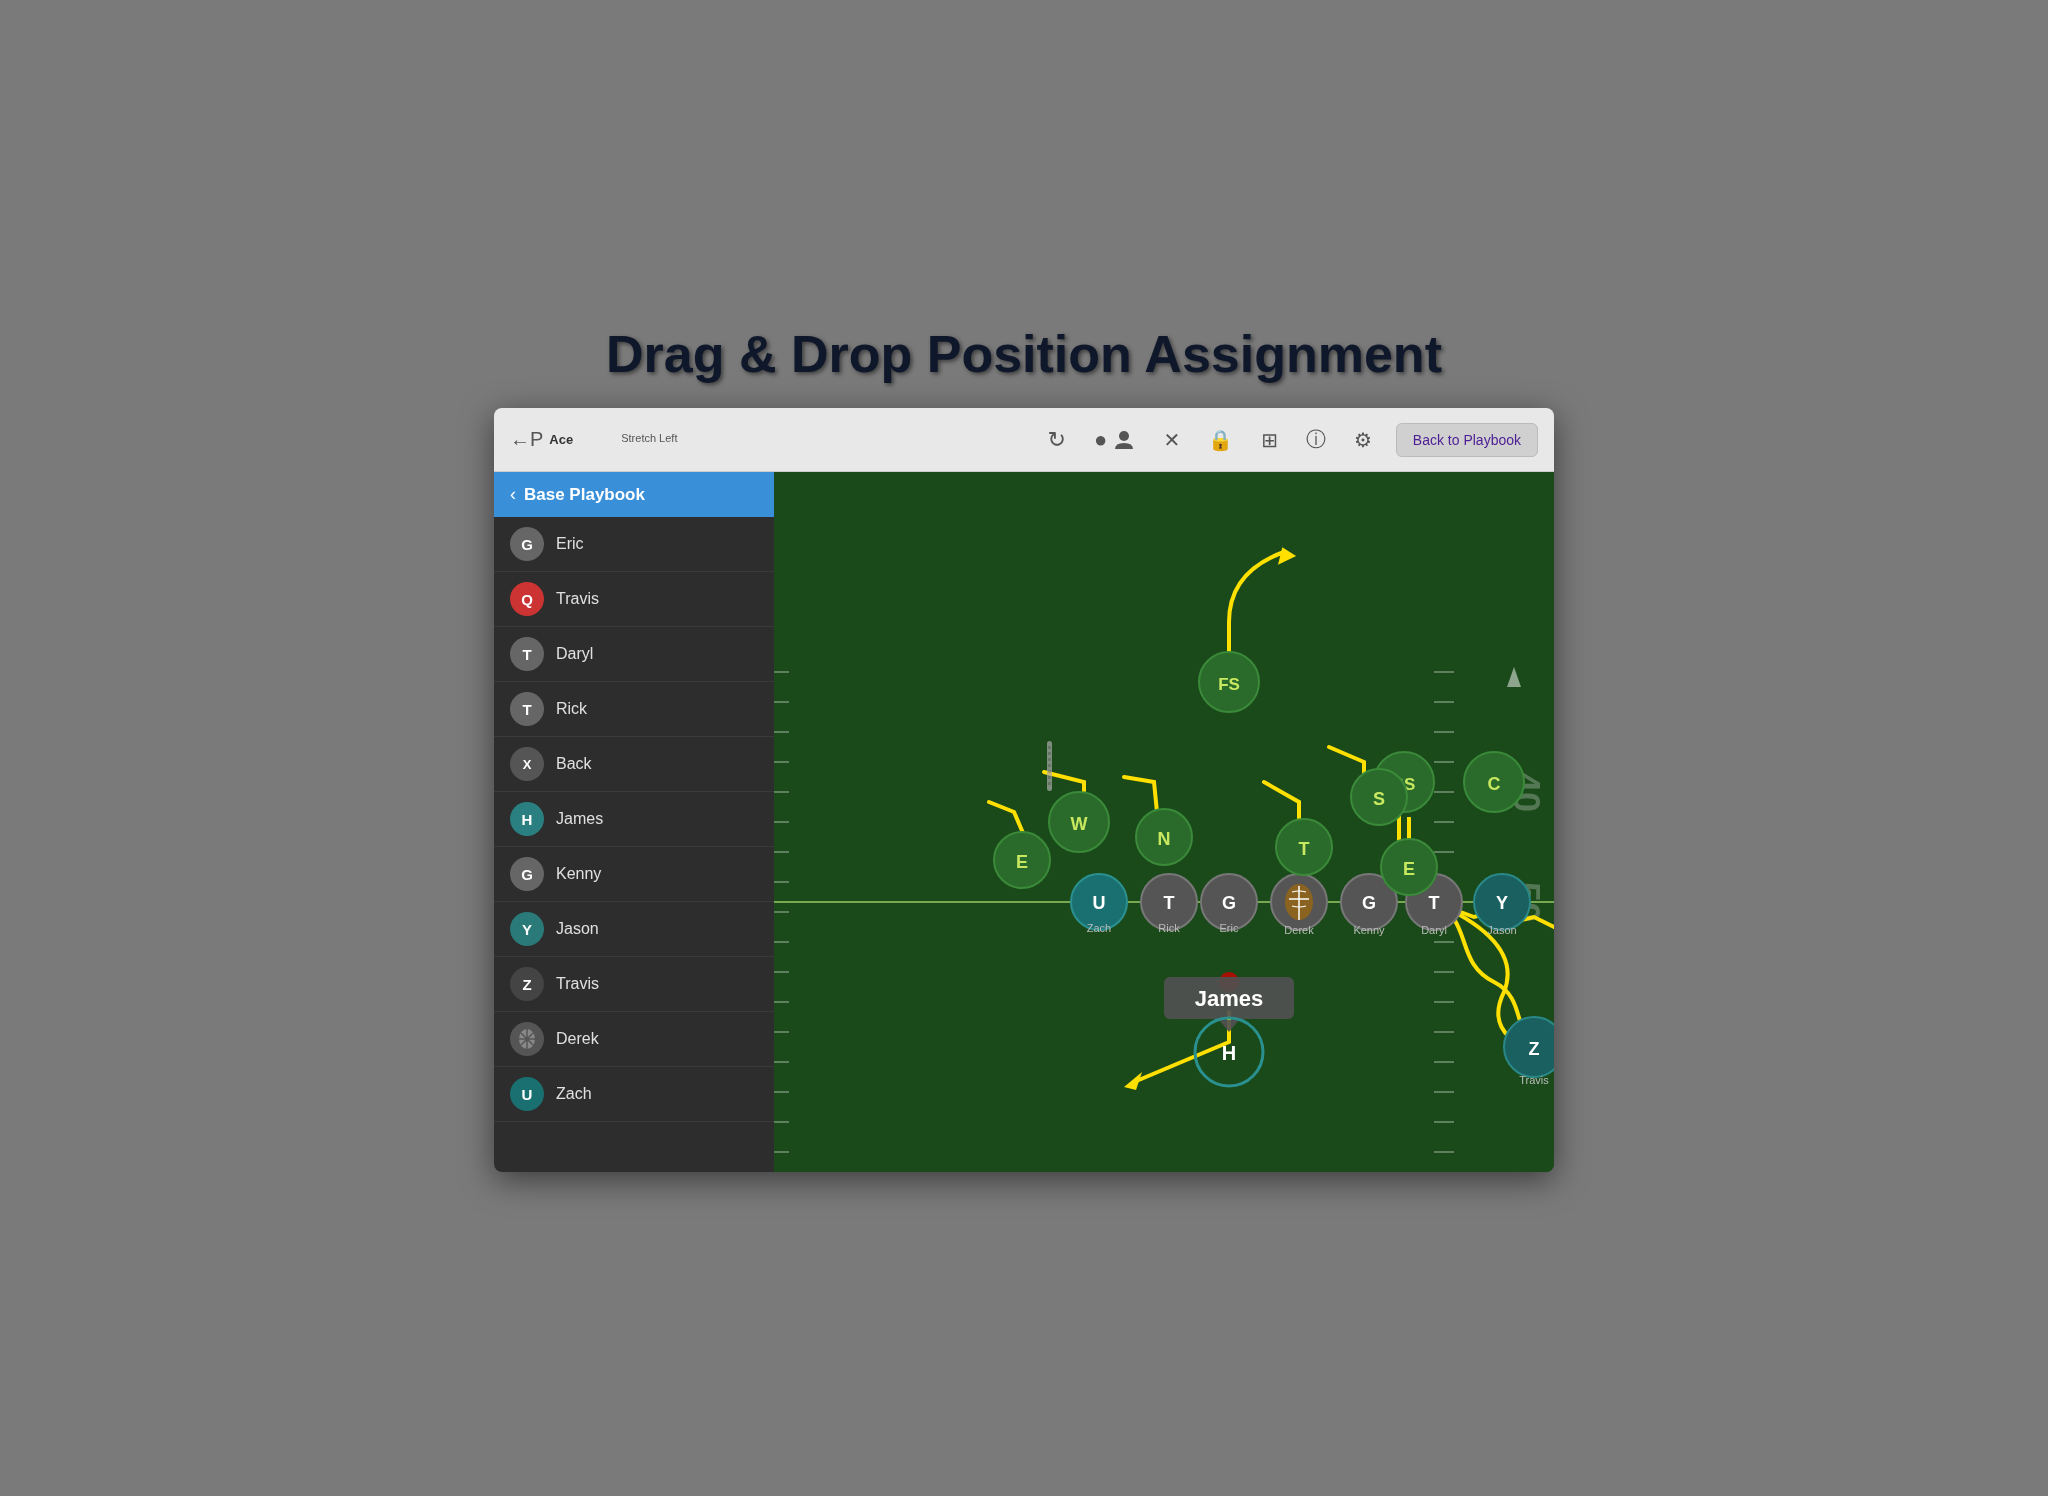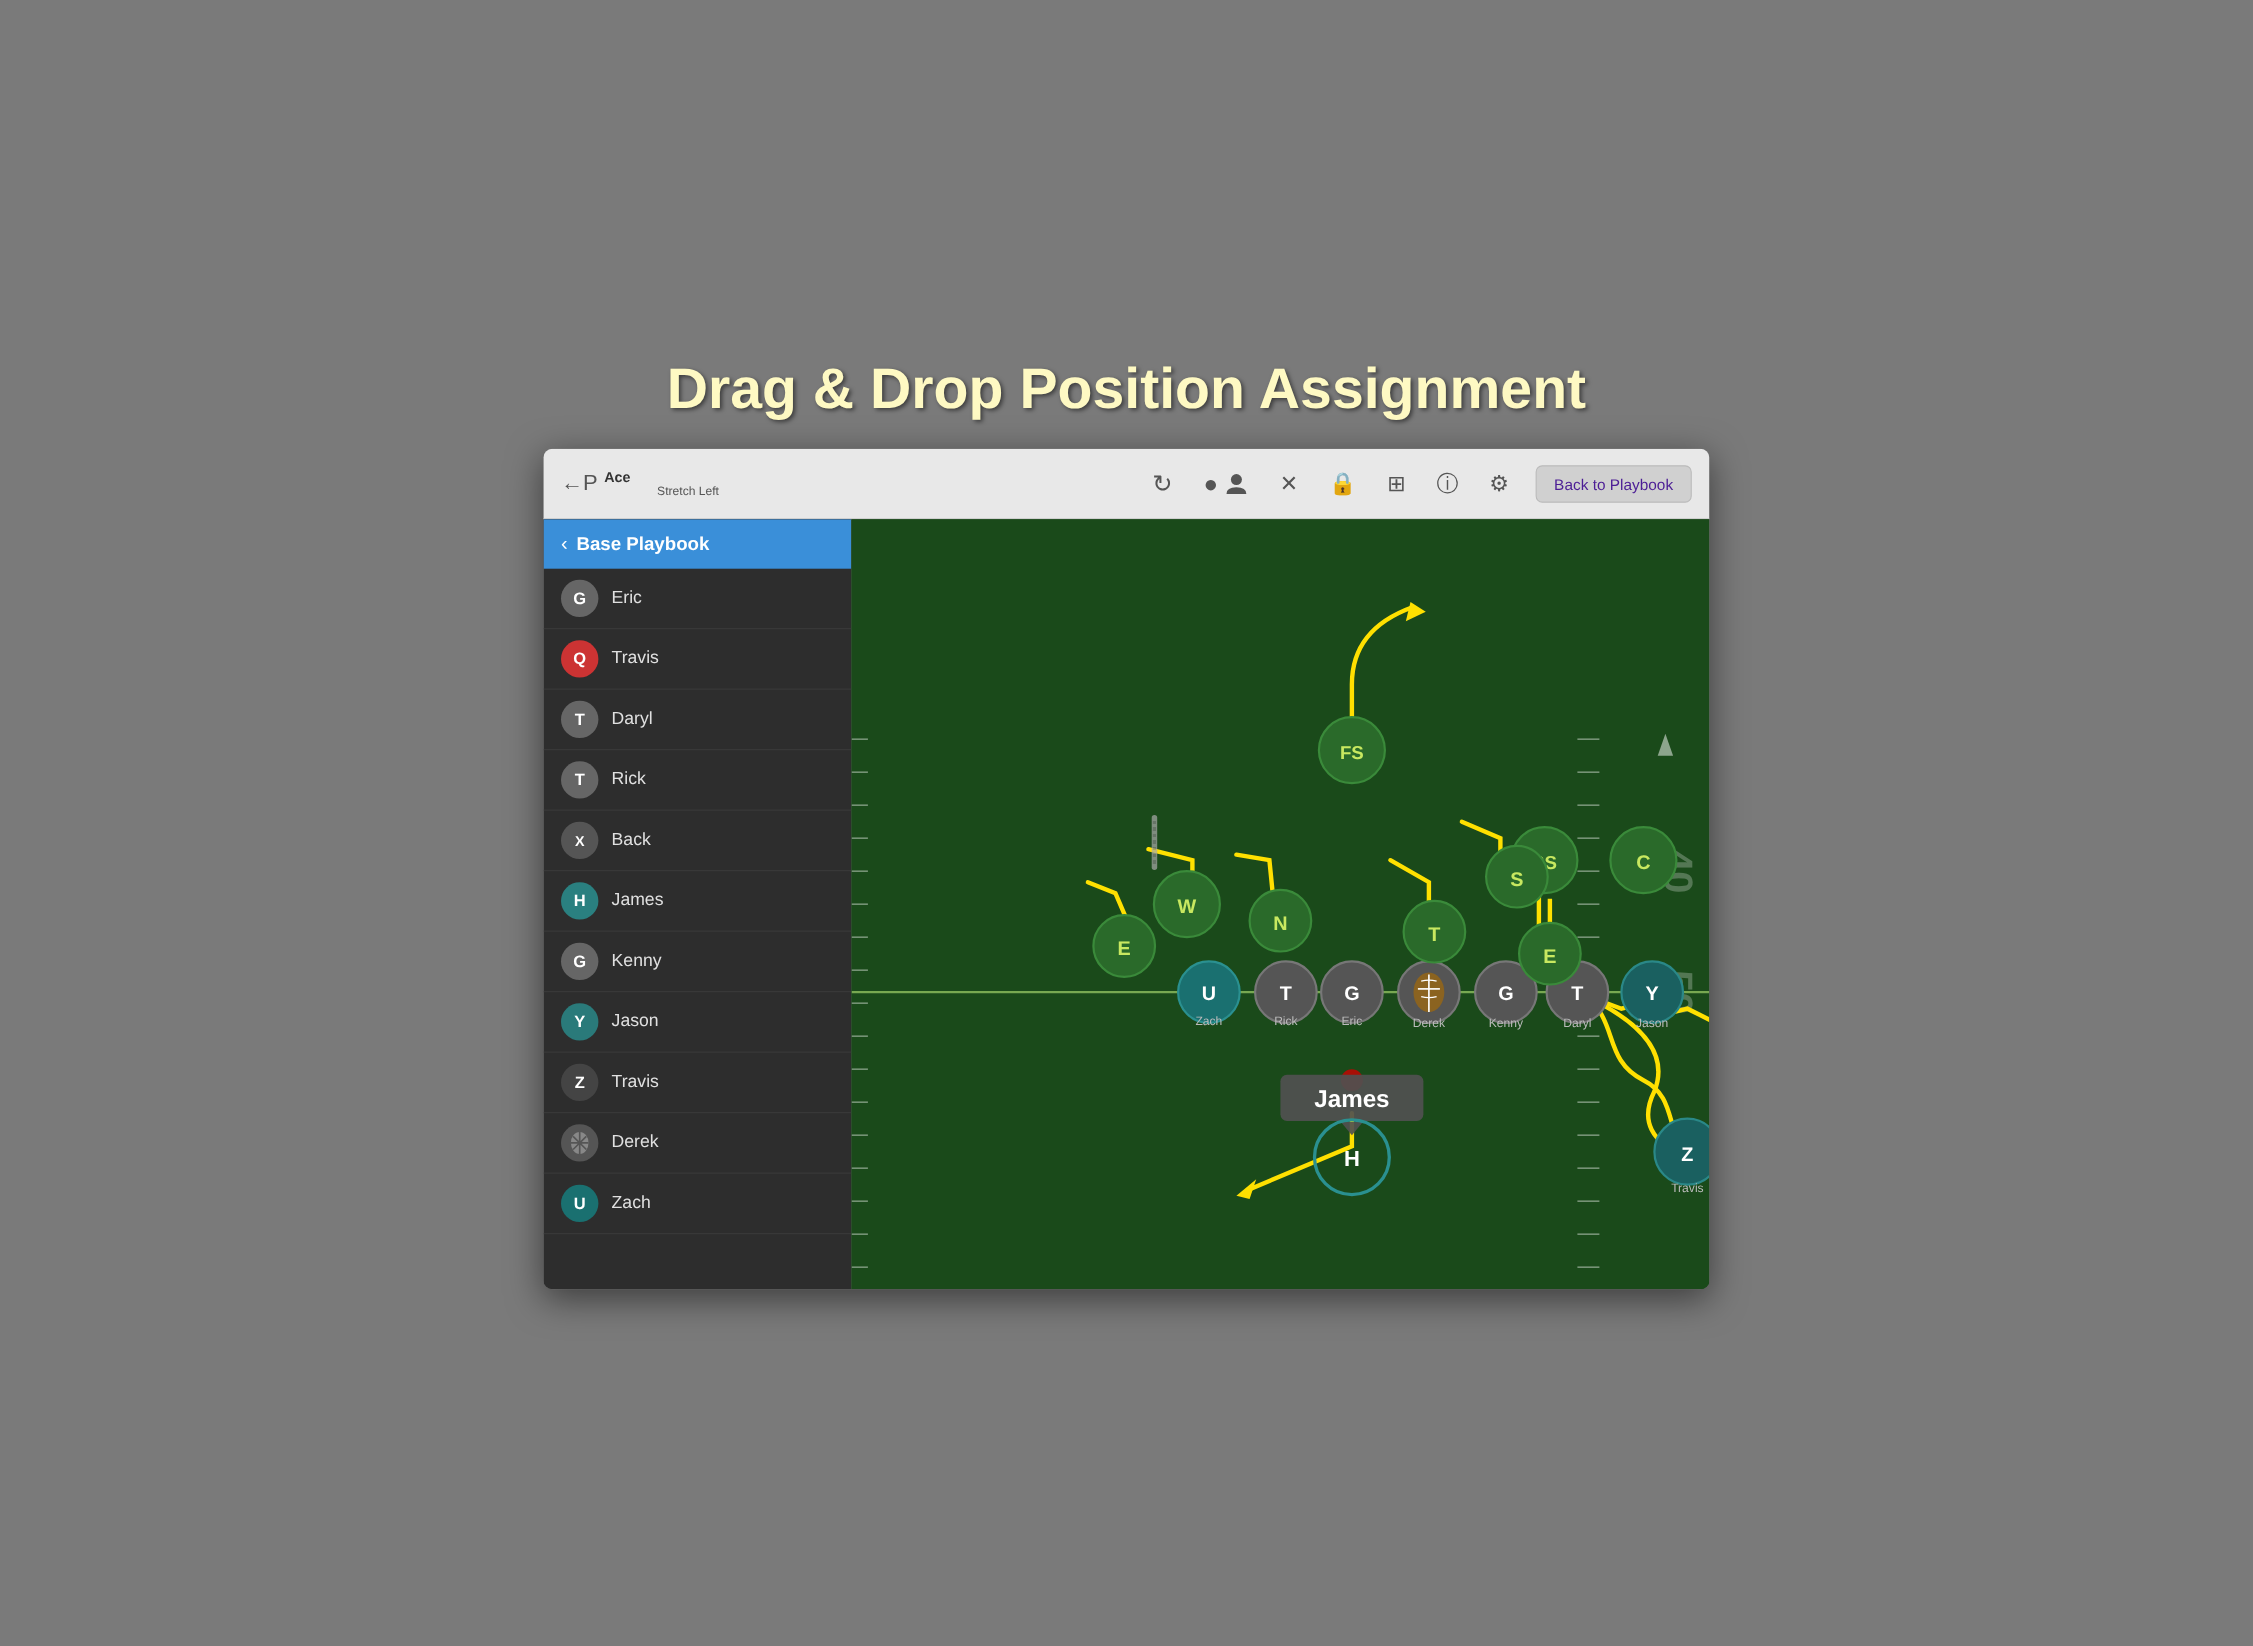--- a/index.html
+++ b/index.html
@@ -7,21 +7,21 @@
       background: #7a7a7a;
       font-family: 'Helvetica Neue', Arial, sans-serif;
       display: flex;
       flex-direction: column;
       align-items: center;
       justify-content: center;
       min-height: 100vh;
       padding: 20px;
     }
     .page-title {
-      color: #fef9c3;
+      color: #0f172a;
       font-size: 52px;
       font-weight: 900;
       text-align: center;
       margin-bottom: 24px;
       text-shadow: 2px 2px 4px rgba(0,0,0,0.5);
     }
     .app-container {
       width: 1060px;
       border-radius: 8px;
       overflow: hidden;
@@ -44,21 +44,21 @@
       align-items: center;
       gap: 6px;
       margin-right: 16px;
     }
     .toolbar-logo-icon {
       font-size: 20px;
       color: #555;
     }
     .toolbar-play-name {
       display: flex;
-      flex-direction: column;
+      flex-direction: row;
     }
     .toolbar-play-name .play-ace {
       font-size: 13px;
       font-weight: bold;
       color: #333;
     }
     .toolbar-play-name .play-sub {
       font-size: 11px;
       color: #555;
       margin-left: 48px;

